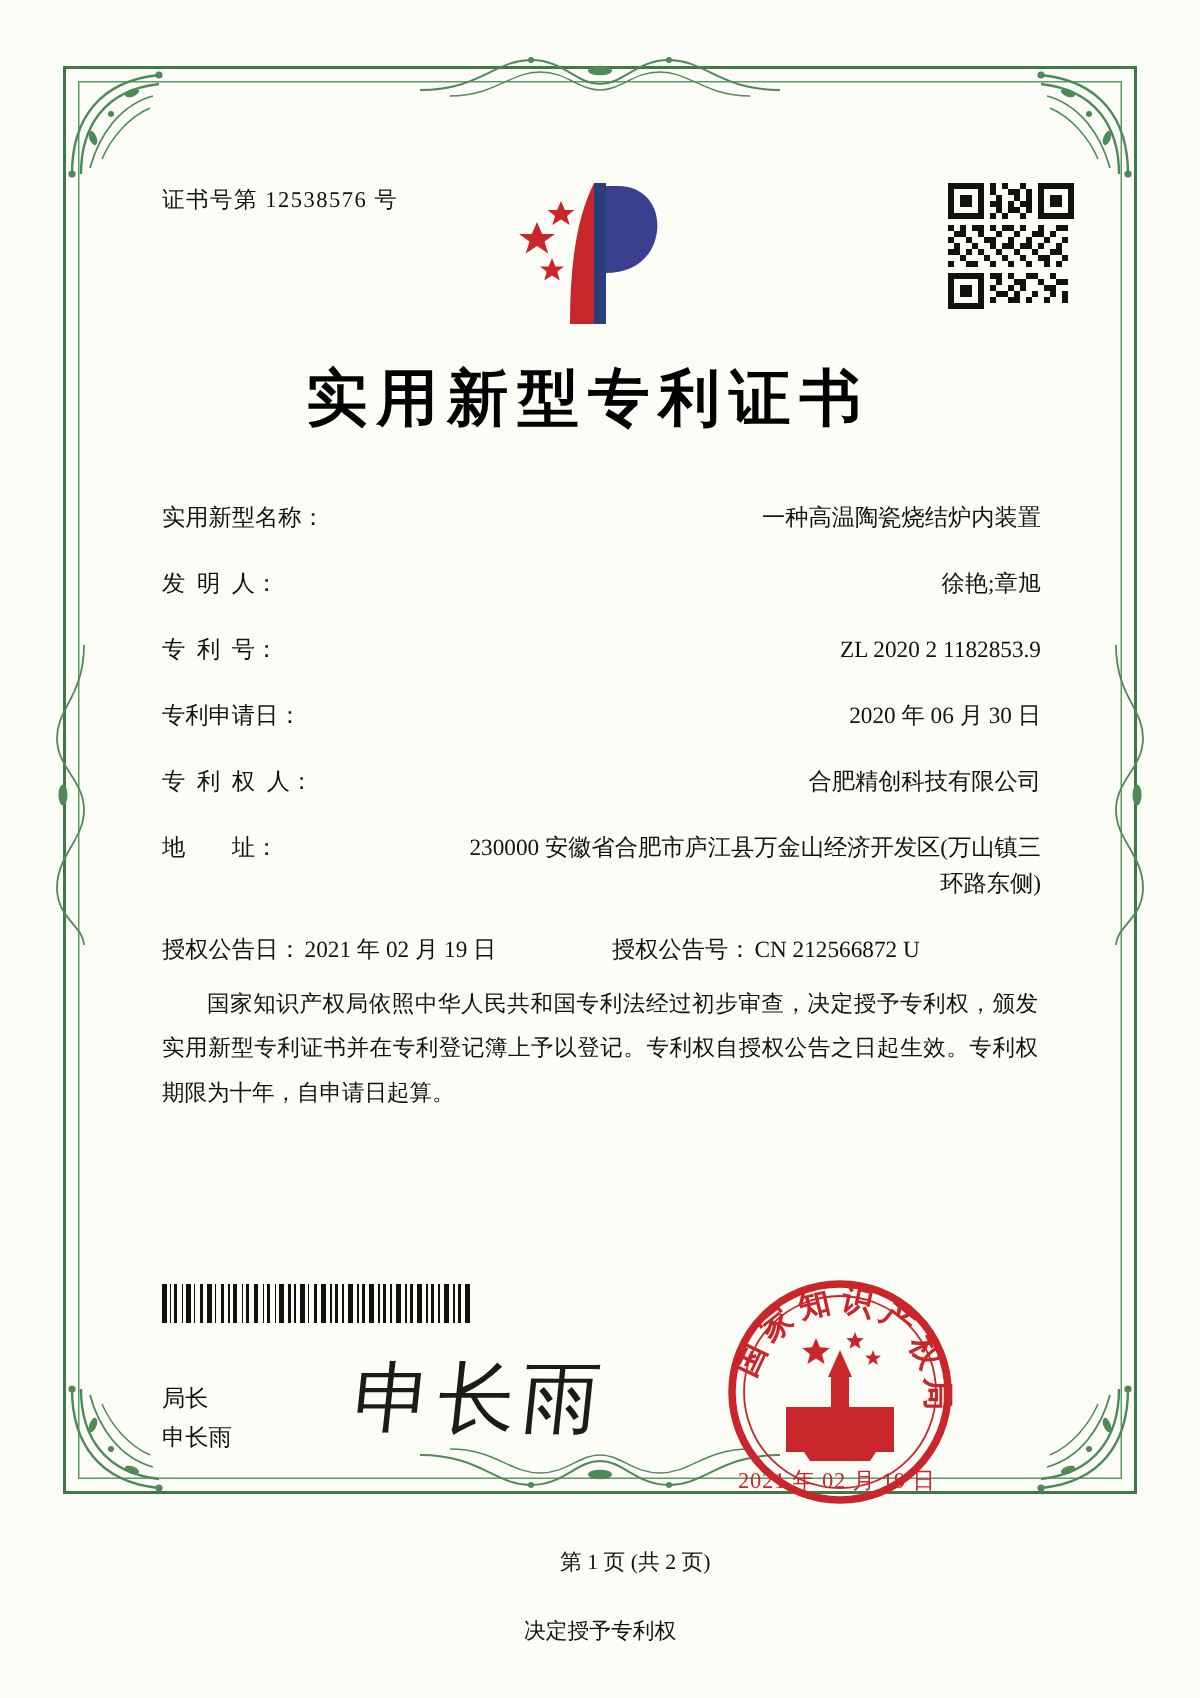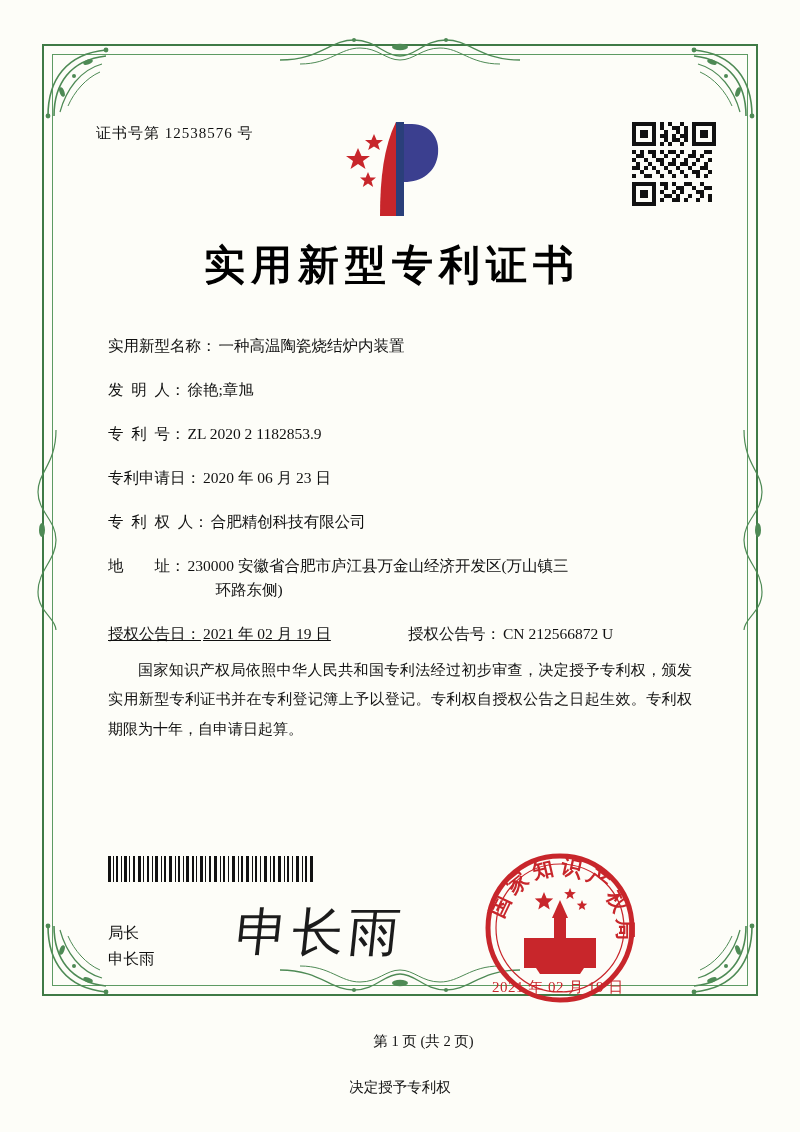--- a/index.html
+++ b/index.html
@@ -55,21 +55,21 @@
     pointer-events: none;
   }
   .edge-top { left: 280px; top: 34px; width: 240px; height: 34px; }
   .edge-bottom { left: 280px; top: 962px; width: 240px; height: 34px; }
   .edge-left { left: 30px; top: 430px; width: 34px; height: 200px; }
   .edge-right { left: 736px; top: 430px; width: 34px; height: 200px; }
 
   
   .cert-no {
     position: absolute;
-    left: 96px; top: 124px;
+    left: 108px; top: 124px;
     font-size: 15px;
     letter-spacing: 1px;
     color: #111;
   }
 
   .logo {
     position: absolute;
     left: 338px; top: 118px;
     width: 120px; height: 104px;
   }
@@ -98,38 +98,39 @@
     left: 108px; top: 334px;
     width: 586px;
     font-size: 15.5px;
     line-height: 1.55;
     color: #111;
   }
   .field-row {
     display: flex;
     align-items: flex-start;
     margin-bottom: 20px;
+    text-align: right;
   }
   .field-label {
     white-space: pre;
     flex: 0 0 auto;
   }
   .field-value {
     flex: 1 1 auto;
     padding-left: 2px;
   }
   .field-value .wrap2 {
     display: block;
     padding-left: 28px;
   }
   .row-dual {
     display: flex;
     margin-bottom: 16px;
   }
-  .dual-left { flex: 0 0 300px; display: flex; text-decoration: underline; }
+  .dual-left { flex: 0 0 300px; display: flex; }
   .dual-right { flex: 1 1 auto; display: flex; }
 
   
   .paras {
     position: absolute;
     left: 108px; top: 656px;
     width: 584px;
     font-size: 15px;
     line-height: 1.95;
     text-align: justify;
@@ -454,21 +455,21 @@
       <span class="field-value">徐艳;章旭</span>
     </div>
 
     <div class="field-row">
       <span class="field-label">专  利  号：</span>
       <span class="field-value">ZL 2020 2 1182853.9</span>
     </div>
 
     <div class="field-row">
       <span class="field-label">专利申请日：</span>
-      <span class="field-value">2020 年 06 月 23 日</span>
+      <span class="field-value">2020 年 06 月 30 日</span>
     </div>
 
     <div class="field-row">
       <span class="field-label">专  利  权  人：</span>
       <span class="field-value">合肥精创科技有限公司</span>
     </div>
 
     <div class="field-row">
       <span class="field-label">地        址：</span>
       <span class="field-value">

